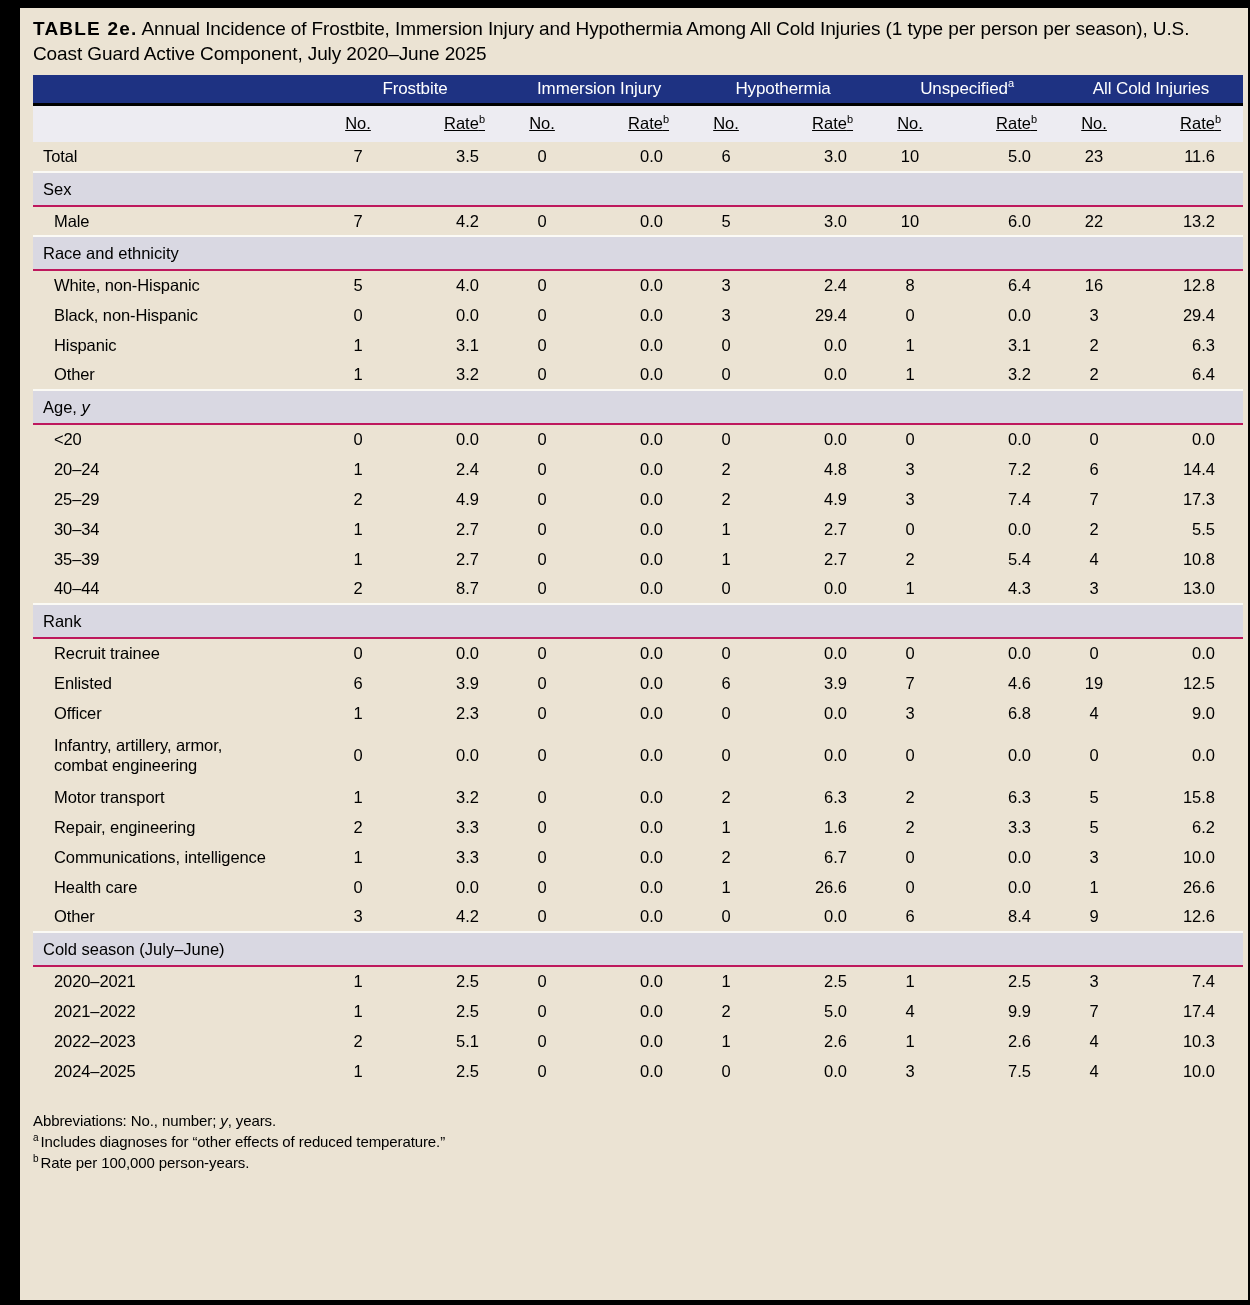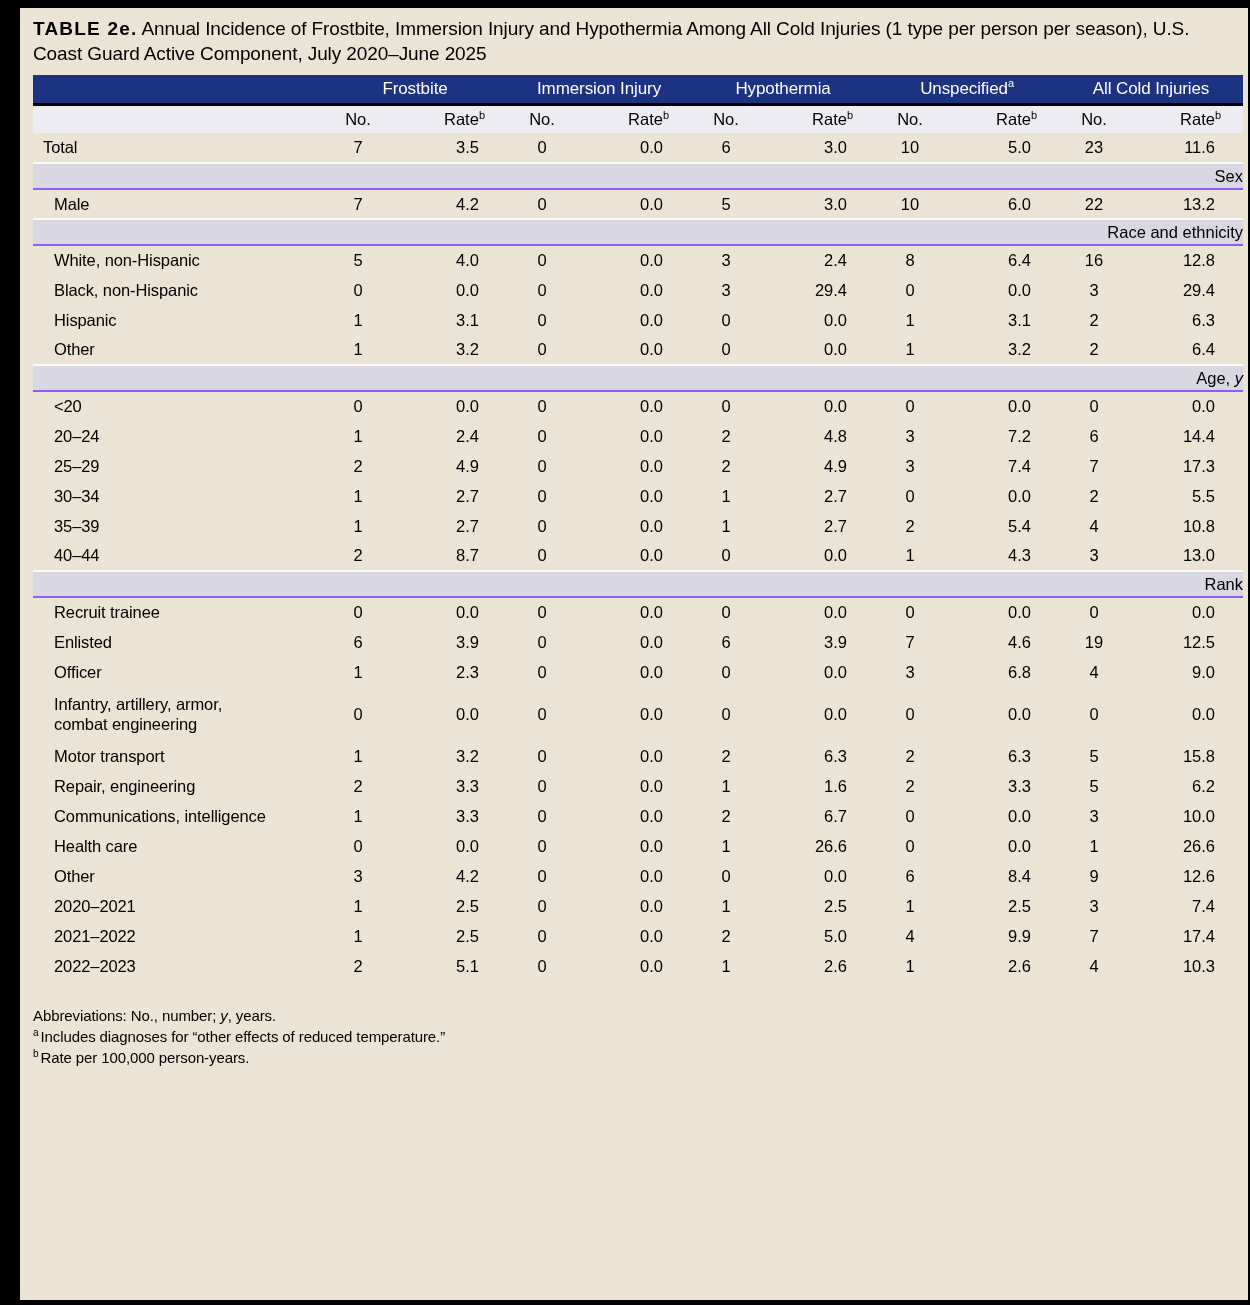--- a/index.html
+++ b/index.html
@@ -47,38 +47,39 @@
     font-weight:normal;
     font-size:17px;
     height:29px;
     text-align:center;
     border-bottom:3px solid #000;
     letter-spacing:-0.1px;
   }
   thead tr.sub-row th {
     background:var(--subhead,#edecf2);
     font-weight:normal;
-    height:29px;
+    height:38px;
     vertical-align:middle;
+    text-decoration:underline;
   }
   thead th.no   { text-align:center; }
   thead th.rate { text-align:right; padding-right:22px; }
   sup { font-size:11px; line-height:0; }
   tbody td { height:30px; vertical-align:middle; }
   td.label { text-align:left; padding-left:10px; white-space:pre-line; letter-spacing:-0.1px; }
   td.label.indent { padding-left:21px; }
   td.no   { text-align:center; }
   td.rate { text-align:right; padding-right:28px; }
   tr.section td {
     background:var(--band,#d9d8e2);
-    height:26px;
+    height:34px;
     border-top:2px solid #fbfaf5;
-    border-bottom:2px solid #8b5cf6;
+    border-bottom:2px solid #be185d;
     padding-left:10px;
-    text-align:right;
+    text-align:left;
   }
   tr.multiline td { height:54px; line-height:20px; }
   .footnotes {
     margin-top:24px;
     font-size:15px;
     line-height:21px;
     color:#000;
     letter-spacing:-0.1px;
   }
   .footnotes sup { font-size:10px; margin-right:2px; }
@@ -409,20 +410,23 @@
           <td class="rate">4.2</td>
           <td class="no">0</td>
           <td class="rate">0.0</td>
           <td class="no">0</td>
           <td class="rate">0.0</td>
           <td class="no">6</td>
           <td class="rate">8.4</td>
           <td class="no">9</td>
           <td class="rate">12.6</td>
         </tr>
+        <tr class="section">
+          <td colspan="11">Cold season (July–June)</td>
+        </tr>
         <tr>
           <td class="label indent">2020–2021</td>
           <td class="no">1</td>
           <td class="rate">2.5</td>
           <td class="no">0</td>
           <td class="rate">0.0</td>
           <td class="no">1</td>
           <td class="rate">2.5</td>
           <td class="no">1</td>
           <td class="rate">2.5</td>
@@ -448,20 +452,33 @@
           <td class="rate">5.1</td>
           <td class="no">0</td>
           <td class="rate">0.0</td>
           <td class="no">1</td>
           <td class="rate">2.6</td>
           <td class="no">1</td>
           <td class="rate">2.6</td>
           <td class="no">4</td>
           <td class="rate">10.3</td>
         </tr>
+        <tr>
+          <td class="label indent">2024–2025</td>
+          <td class="no">1</td>
+          <td class="rate">2.5</td>
+          <td class="no">0</td>
+          <td class="rate">0.0</td>
+          <td class="no">0</td>
+          <td class="rate">0.0</td>
+          <td class="no">3</td>
+          <td class="rate">7.5</td>
+          <td class="no">4</td>
+          <td class="rate">10.0</td>
+        </tr>
       </tbody>
   </table>
 
   <div class="footnotes">
       <div>Abbreviations: No., number; <i>y</i>, years.</div>
       <div><sup>a</sup>Includes diagnoses for “other effects of reduced temperature.”</div>
       <div><sup>b</sup>Rate per 100,000 person-years.</div>
     </div>
 
 </div>

